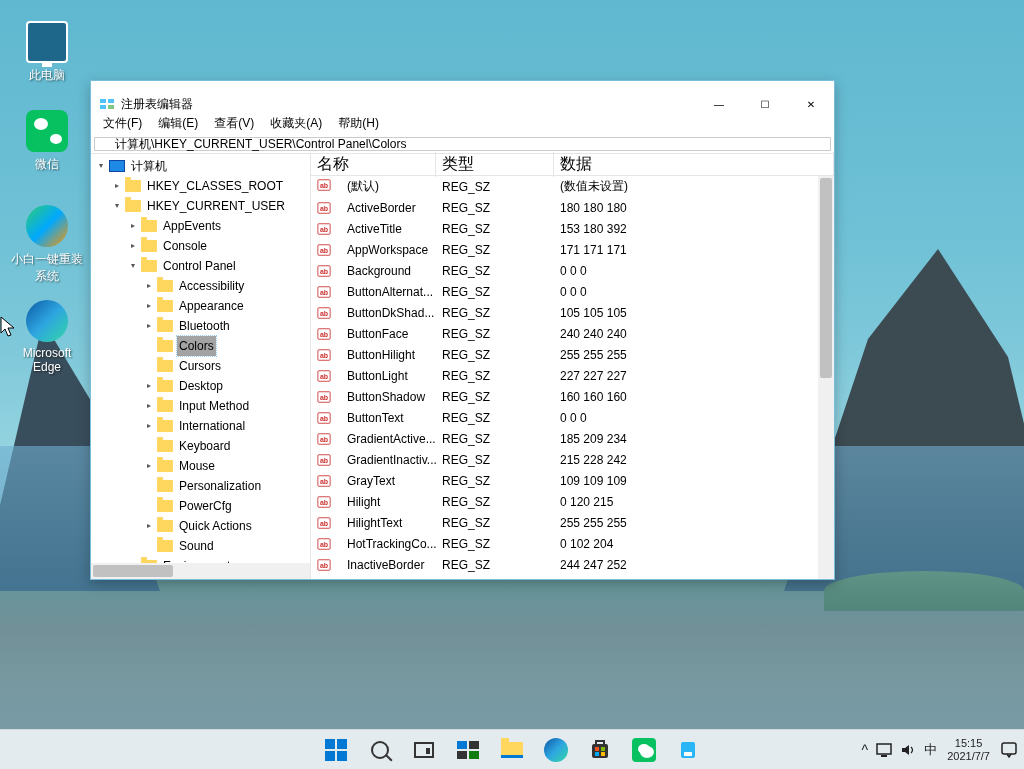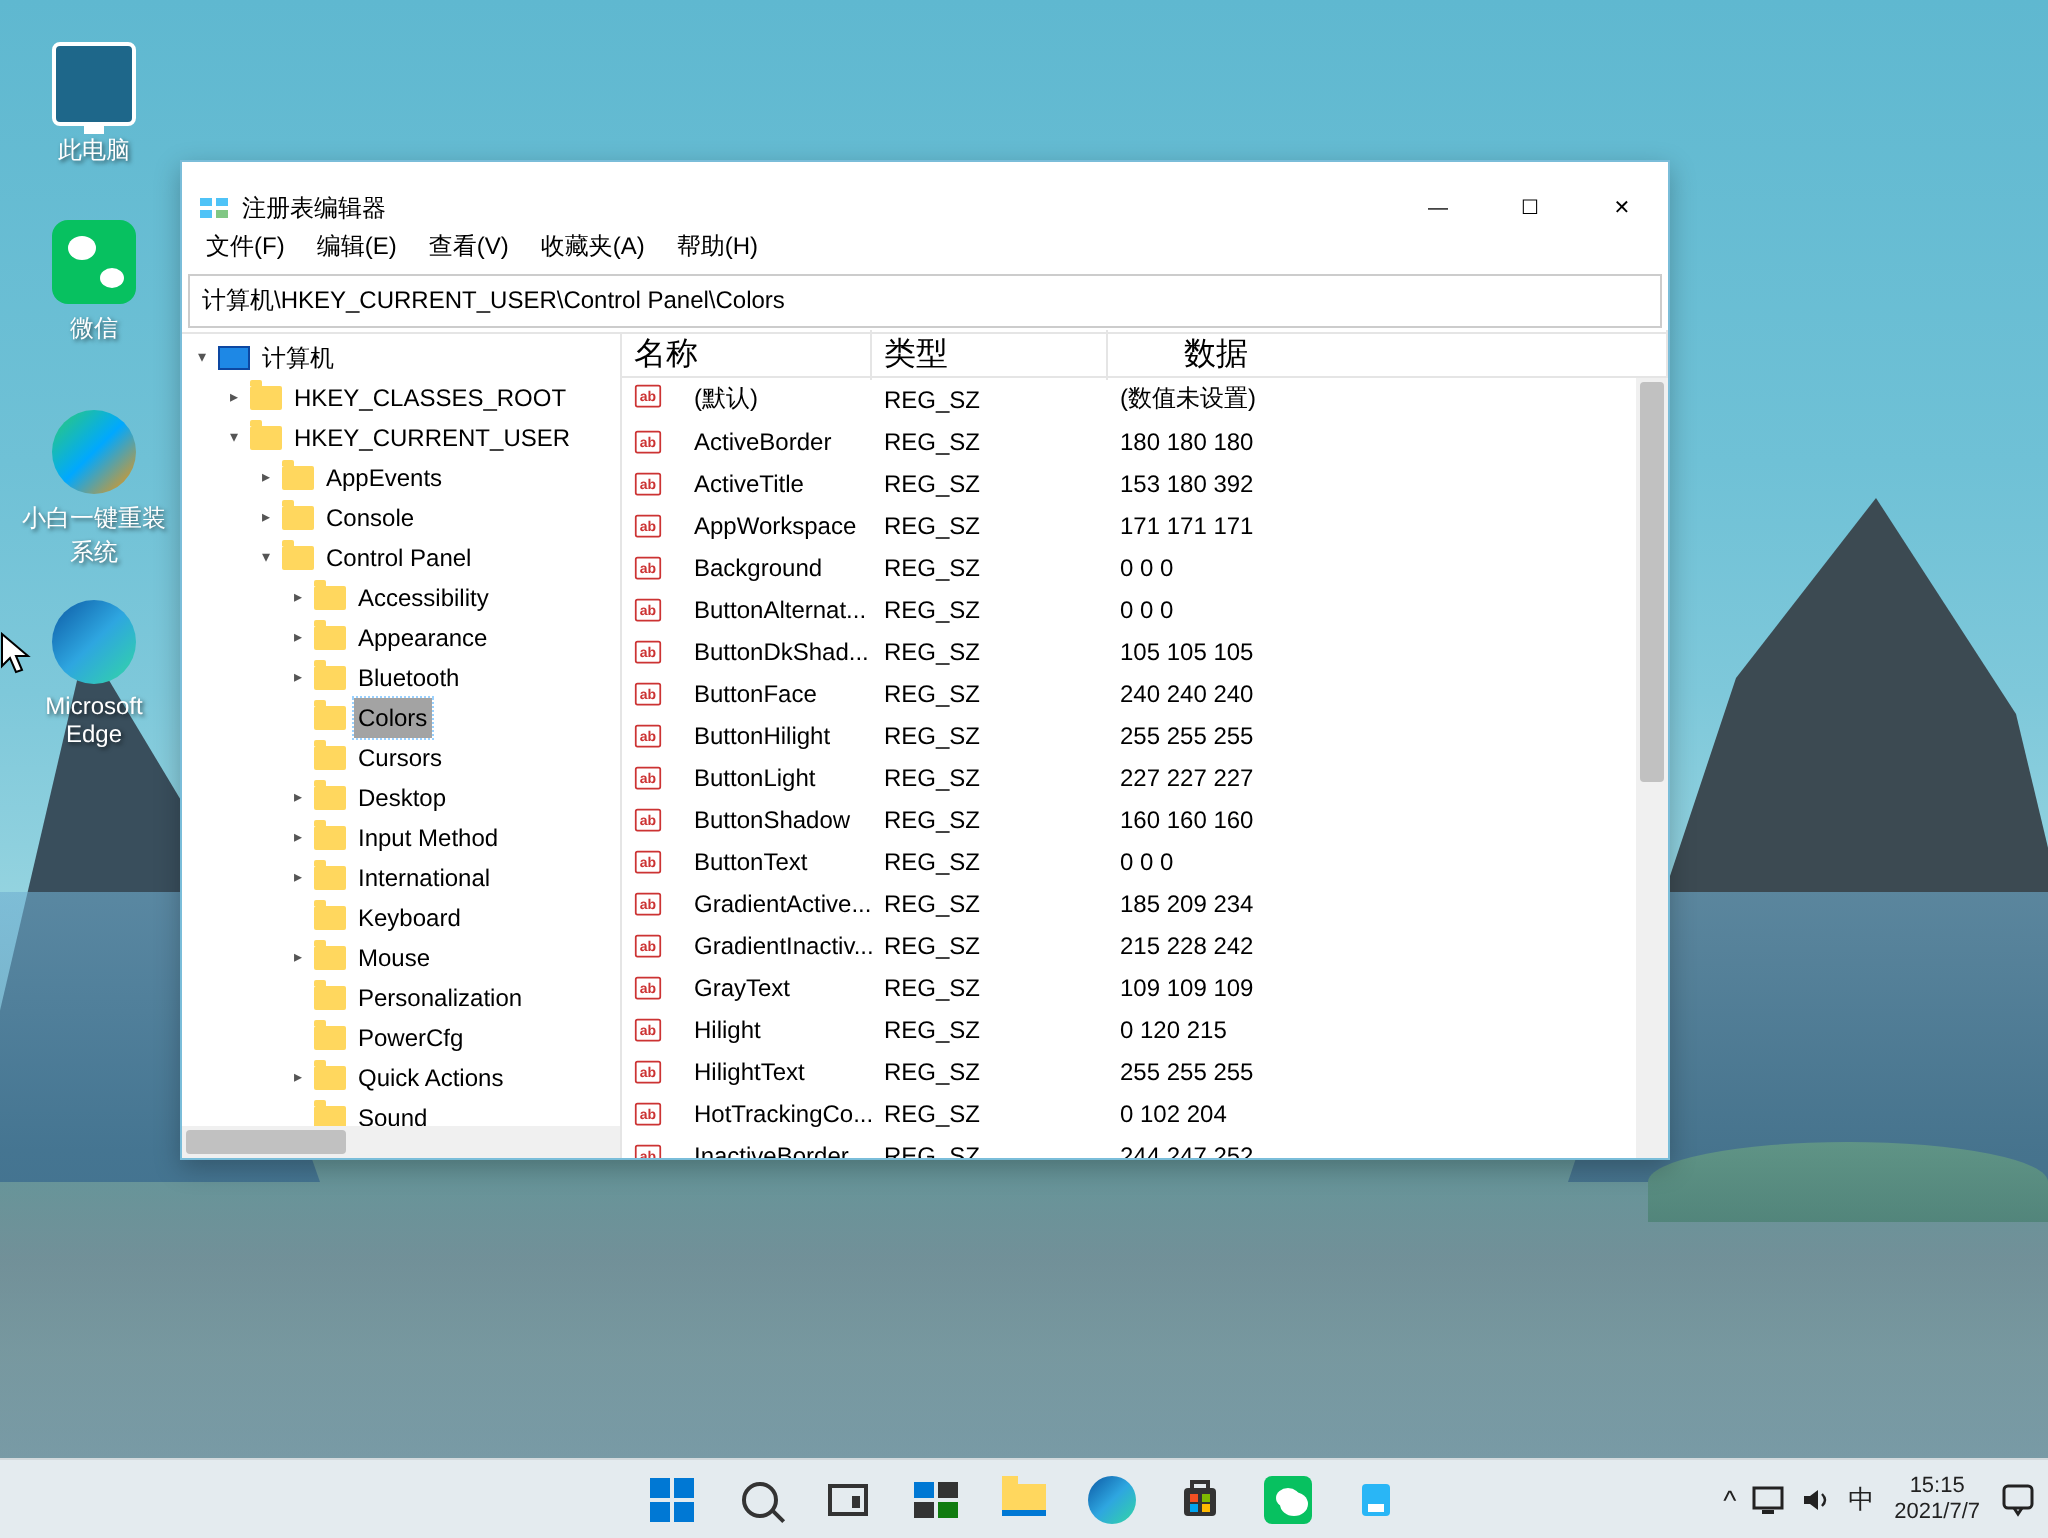--- a/index.html
+++ b/index.html
@@ -41,29 +41,29 @@
     display:flex;flex-direction:column;z-index:10;
   }
   .titlebar{height:30px;display:flex;align-items:center;padding:16px 0 0 8px;font-size:12px;}
   .titlebar .ticon{width:16px;height:16px;margin-right:6px;display:inline-flex;}
   .winbtns{margin-left:auto;display:flex;}
   .winbtn{width:46px;height:30px;display:flex;align-items:center;justify-content:center;font-size:10px;cursor:pointer;}
 
   .menubar{height:24px;display:flex;align-items:center;font-size:12px;padding:0 4px;gap:0;}
   .menuitem{padding:2px 8px;cursor:pointer;}
 
-  .addressbar{height:27px;border:1px solid #ccc;margin:2px 3px;padding:2px 6px;font-size:12px;display:flex;align-items:center;}
+  .addressbar{height:14px;border:1px solid #ccc;margin:2px 3px;padding:2px 20px;font-size:12px;display:flex;align-items:center;}
 
   .panes{flex:1;display:flex;border-top:1px solid #e5e5e5;min-height:0;}
   .treepane{width:220px;border-right:1px solid #e5e5e5;overflow-y:auto;overflow-x:auto;font-size:12px;padding:2px 0;position:relative;}
   .listpane{flex:1;display:flex;flex-direction:column;min-width:0;}
 
   .listheader{display:flex;height:22px;border-bottom:1px solid #e5e5e5;font-size:16px;align-items:center;background:#fff;}
   .lh{padding:2px 6px;border-right:1px solid #e5e5e5;}
-  .lh.name{width:125px;} .lh.type{width:118px;} .lh.data{flex:1;margin-left:32px;}
+  .lh.name{width:125px;} .lh.type{width:118px;} .lh.data{flex:1;}
 
   .listbody{flex:1;overflow-y:auto;font-size:12px;position:relative;}
   .row{display:flex;height:21px;align-items:center;}
   .cell{padding:0 6px;white-space:nowrap;overflow:hidden;text-overflow:ellipsis;}
   .cell.name{width:125px;display:flex;align-items:flex-start;gap:16px;}
   .cell.type{width:118px;}
   .cell.data{flex:1;}
   .sz-icon{width:14px;height:14px;flex-shrink:0;}
 
   

